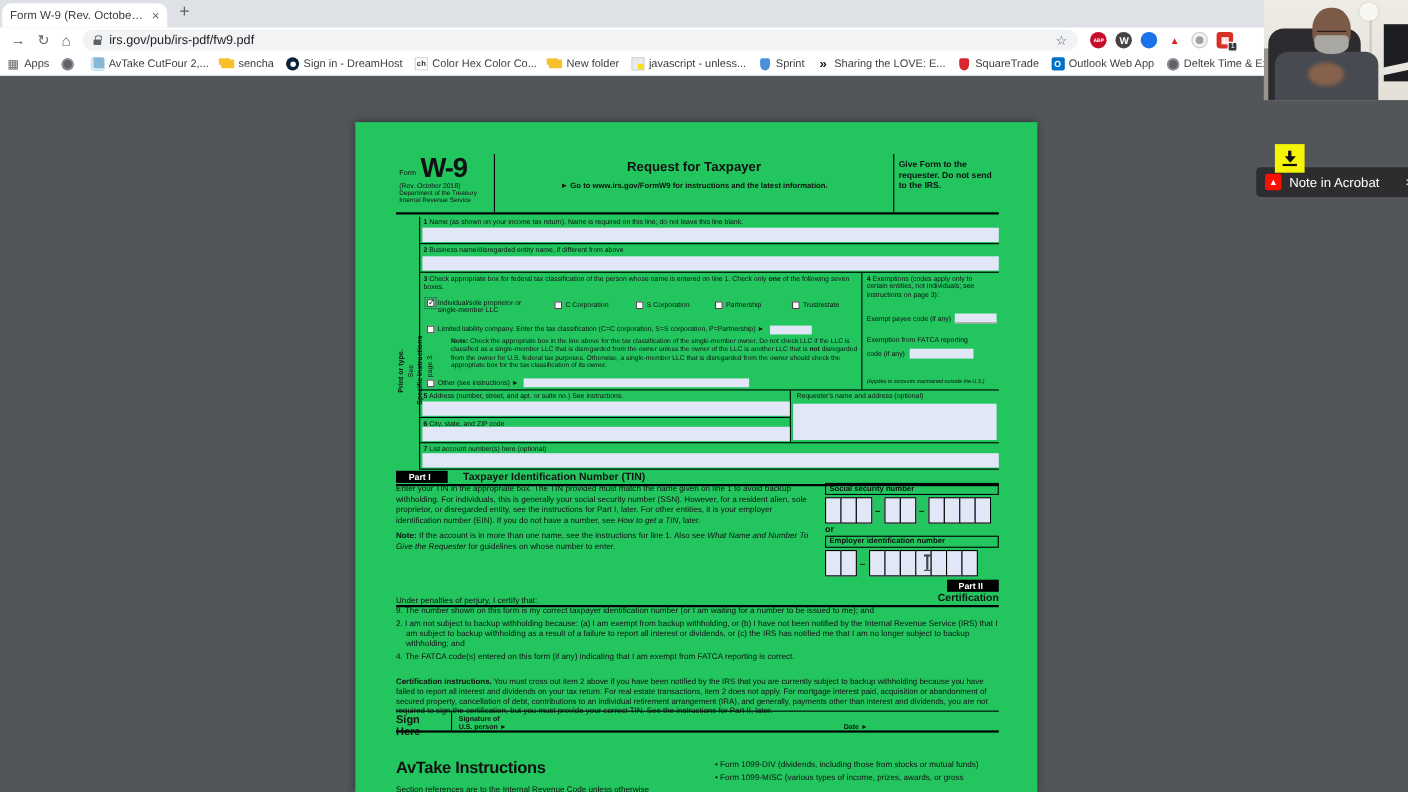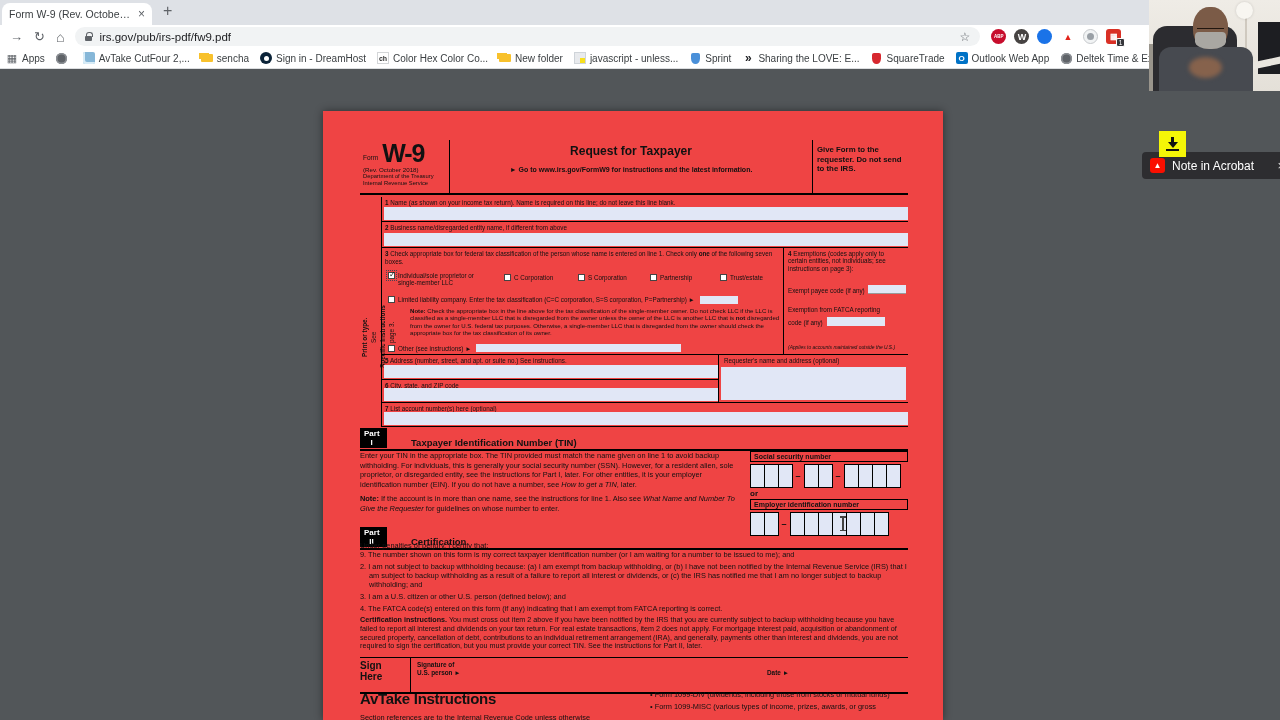--- a/index.html
+++ b/index.html
@@ -61,21 +61,21 @@
   .ic-chev { color:#202124; font-size:12px; font-weight:bold; }
   .ic-st { } .ic-st::after { content:""; width:9px; height:11px; background:#d7282f;
             border-radius:2px 2px 50% 50%; }
   .ic-ol { background:#0072c6; border-radius:2px; color:#fff; font-size:8px; font-weight:bold; }
   .ic-ta { background:#e53935; border-radius:2px; color:#fff; font-size:6px; font-weight:bold; }
 
   
   .content { position:absolute; top:69px; left:0; width:1280px; height:651px;
              background:#525659; overflow:hidden; z-index:1; }
   .pdf-page { position:absolute; left:323px; top:42px; width:620px; height:609px;
-              background:#ef4444; box-shadow:0 0 8px rgba(0,0,0,.45); color:#111; }
+              background:#22c55e; box-shadow:0 0 8px rgba(0,0,0,.45); color:#111; }
   .fld { background:#e1e7f6; }
 
   
   .hdr { position:absolute; left:37px; top:29px; width:548px; height:55px; display:flex;
          border-bottom:2.5px solid #000; }
   .hc1 { width:90px; border-right:1px solid #000; padding:2px 3px; }
   .hc1 .frow { display:flex; align-items:flex-end; gap:4px; }
   .flabel { font-size:6.5px; margin-bottom:3px; }
   .fnum { font-size:25px; font-weight:bold; letter-spacing:-1px; line-height:22px; }
   .frev { font-size:6.2px; margin-top:2px; }
@@ -124,43 +124,43 @@
   .r6 { height:22px; position:relative; }
   .c56r { flex:1; position:relative; font-size:6.3px; }
   .c56r .rq { padding:2px 0 0 5px; }
   .rqfld { position:absolute; left:2px; right:2px; top:12px; bottom:2px; }
   .r7 { height:24px; border-bottom:1px solid #000; }
 
   
   .partbar { position:absolute; left:37px; width:548px; display:flex; align-items:flex-end;
              border-bottom:2px solid #000; padding-bottom:1px; }
   .plab { background:#000; color:#fff; font-weight:bold; font-size:8px; padding:1px 8px 1px 4px;
-          width:27px; text-align:center; }
-  .ptitle { font-weight:bold; font-size:9.5px; margin-left:24px; }
-
-  .p1body { position:absolute; left:37px; top:340px; width:548px; display:flex; }
+          width:47px; text-align:center; }
+  .ptitle { font-weight:bold; font-size:9.5px; margin-left:14px; }
+
+  .p1body { position:absolute; left:37px; top:328px; width:548px; display:flex; }
   .p1text { width:380px; font-size:7.4px; line-height:9.5px; }
   .p1text .np { margin-top:5px; }
   .p1right { margin-left:10px; flex:1; font-size:7px; position:relative; }
   .tinlabel { border:1px solid #000; font-weight:bold; font-size:7px; padding:1px 3px; height:11px; }
   .tinrow { display:flex; align-items:center; margin-top:2px; height:24px; position:relative; }
   .cell { width:15px; height:24px; border:1px solid #000; margin-right:-1px; }
   .dash { width:12px; text-align:center; font-weight:bold; font-size:9px; flex:0 0 auto; }
   .or { font-weight:bold; font-size:8px; margin:1px 0; }
   .ibeam { position:absolute; left:92px; top:5px; width:1.5px; height:13px; background:#444; }
   .ibeam::before, .ibeam::after { content:""; position:absolute; left:-2.5px; width:6.5px;
     height:1.5px; background:#444; }
   .ibeam::before { top:-1px; } .ibeam::after { bottom:-1px; }
 
   .p2intro { position:absolute; left:37px; top:430px; font-size:7.4px; }
   .p2items { position:absolute; left:37px; top:440px; width:548px; font-size:7.4px; line-height:8.9px; }
   .p2items div { padding-left:9px; text-indent:-9px; margin-bottom:3px; }
   .certpara { position:absolute; left:37px; top:505px; width:548px; font-size:7.2px; line-height:8.8px; }
 
-  .signrow { position:absolute; left:37px; top:546px; width:548px; height:37px;
+  .signrow { position:absolute; left:37px; top:535px; width:548px; height:20px;
              border-top:1.5px solid #000; border-bottom:2px solid #000; display:flex; }
   .signhere { width:50px; font-weight:bold; font-size:10px; line-height:10.5px; padding-top:3px; }
   .sigarea { flex:1; border-left:1px solid #000; position:relative; font-size:6.4px; font-weight:bold; }
   .siglab { position:absolute; left:6px; top:3px; line-height:7.6px; }
   .datelab { position:absolute; left:356px; top:11px; }
 
   .gen { position:absolute; left:37px; top:579px; width:548px; display:flex; }
   .genl { width:282px; }
   .gent { font-size:15px; font-weight:bold; letter-spacing:-.3px; }
   .gensub { font-size:7.4px; margin-top:6px; }
@@ -446,29 +446,28 @@
               <span class="cell fld"></span>
               <span class="cell fld"></span>
               <span class="cell fld"></span>
               <span class="cell fld"></span>
               <span class="cell fld"></span>
             <span class="ibeam"></span>
           </div>
         </div>
       </div>
 
-      <div class="partbar" style="top:416px;">
+      <div class="partbar" style="top:416px;flex-direction:column;">
         <span class="plab">Part II</span>
         <span class="ptitle">Certification</span>
       </div>
       <div class="p2intro">Under penalties of perjury, I certify that:</div>
       <div class="p2items">
         <div>9. The number shown on this form is my correct taxpayer identification number (or I am waiting for a number to be issued to me); and</div>
         <div>2. I am not subject to backup withholding because: (a) I am exempt from backup withholding, or (b) I have not been notified by the Internal Revenue Service (IRS) that I am subject to backup withholding as a result of a failure to report all interest or dividends, or (c) the IRS has notified me that I am no longer subject to backup withholding; and</div>
-        <div>3. I am a U.S. citizen or other U.S. person (defined below); and</div>
         <div>4. The FATCA code(s) entered on this form (if any) indicating that I am exempt from FATCA reporting is correct.</div>
       </div>
       <div class="certpara">
         <b>Certification instructions.</b><span> You must cross out item 2 above if you have been notified by the IRS that you are currently subject to backup withholding because you have failed to report all interest and dividends on your tax return. For real estate transactions, item 2 does not apply. For mortgage interest paid, acquisition or abandonment of secured property, cancellation of debt, contributions to an individual retirement arrangement (IRA), and generally, payments other than interest and dividends, you are not required to sign the certification, but you must provide your correct TIN. See the instructions for Part II, later.</span>
       </div>
 
       <div class="signrow">
         <div class="signhere">
           <div>Sign</div>
           <div>Here</div>

